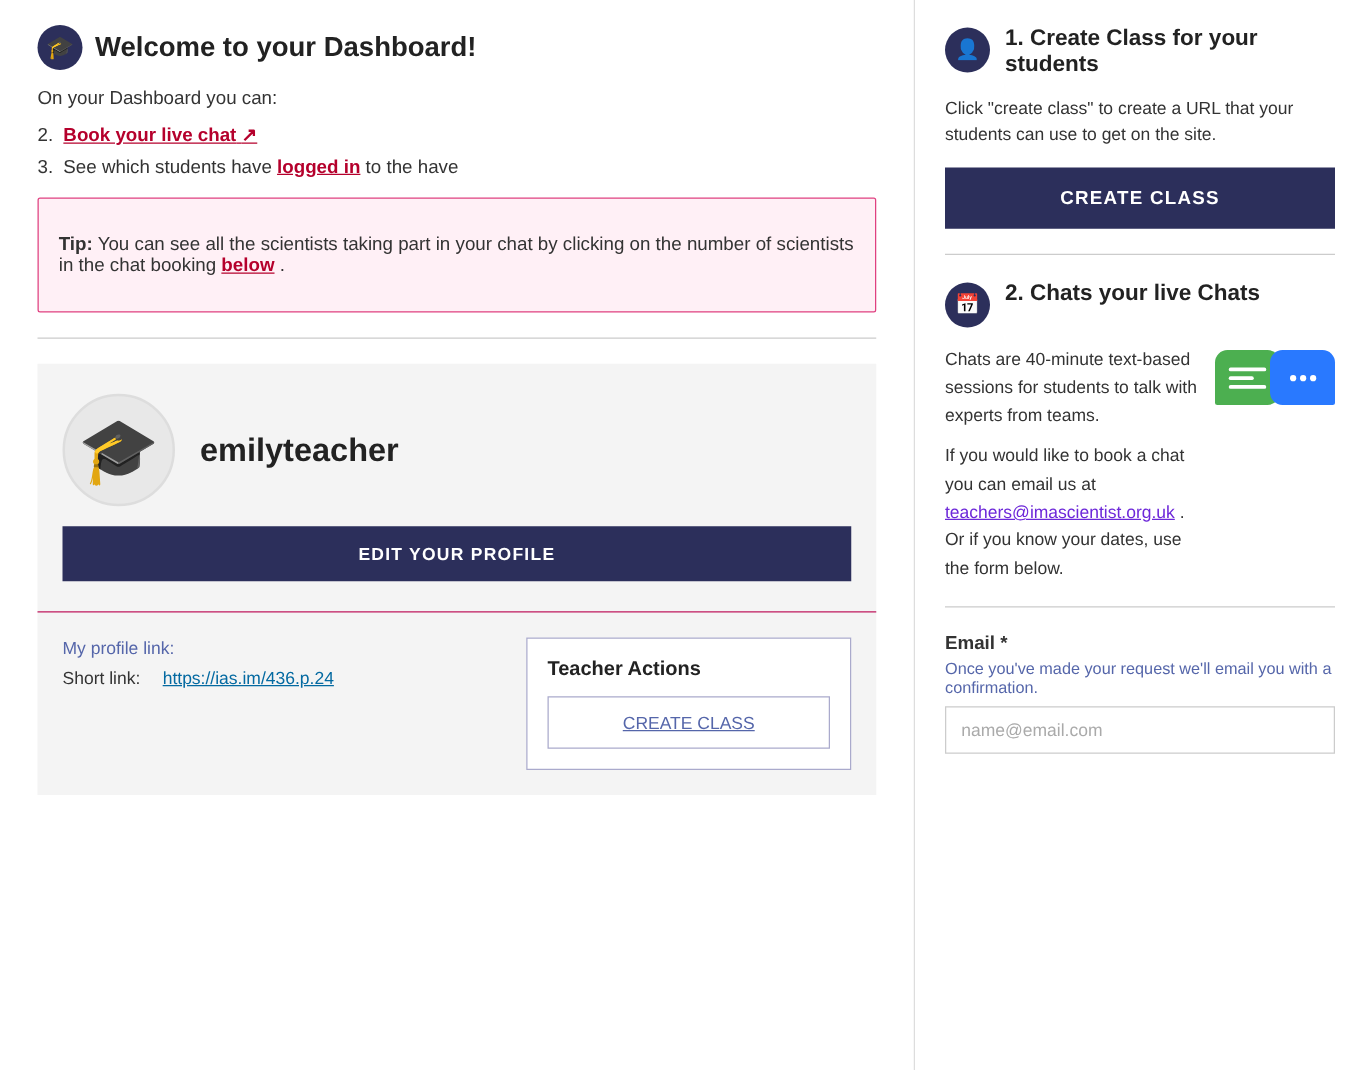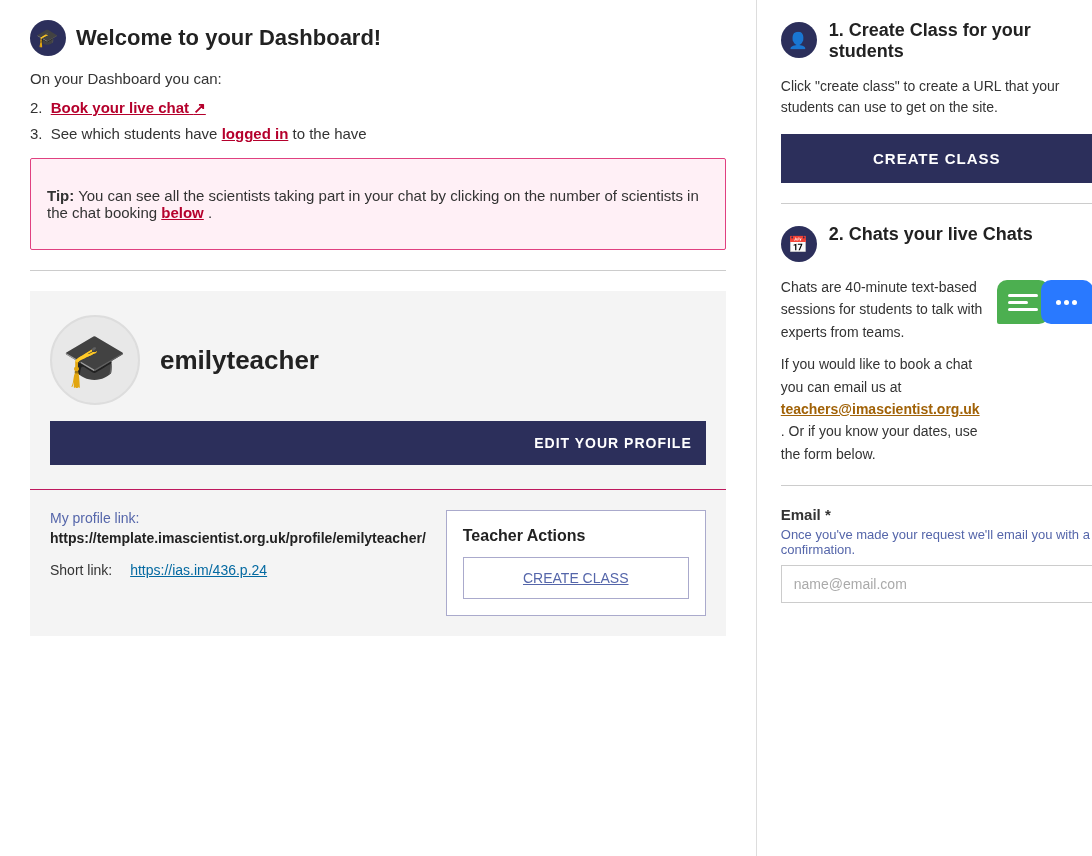--- a/index.html
+++ b/index.html
@@ -116,21 +116,21 @@
     .username {
       font-size: 26px;
       font-weight: bold;
       color: #222;
     }
     .edit-profile-btn {
       display: block;
       width: 100%;
       background: #2c2f5b;
       color: white;
-      text-align: right;
+      text-align: center;
       padding: 14px;
       font-size: 14px;
       font-weight: bold;
       letter-spacing: 1px;
       border: none;
       cursor: pointer;
       text-transform: uppercase;
     }
     
     .lower-section {
@@ -255,23 +255,22 @@
       gap: 10px;
       margin-bottom: 14px;
     }
     .chat-text-block {
       flex: 1;
       font-size: 14px;
       color: #333;
       line-height: 1.6;
     }
     .chat-text-block a {
-      color: #a16207;
+      color: #6d28d9;
       text-decoration: underline;
-      font-weight: bold;
     }
     
     .chat-bubbles {
       display: flex;
       align-items: flex-end;
       gap: -4px;
       margin-top: 4px;
       flex-shrink: 0;
     }
     .bubble-green {
@@ -392,21 +391,20 @@
         </div>
         <span class="username">emilyteacher</span>
       </div>
       <button class="edit-profile-btn">EDIT YOUR PROFILE</button>
     </div>
 
     <div class="lower-section">
       <div class="lower-inner">
         <div class="profile-links">
           <p class="profile-link-label">My profile link:</p>
-          <p class="profile-link-url">https://template.imascientist.org.uk/profile/emilyteacher/</p>
           <p class="short-link-label">
             <span>Short link:</span>
             <a class="short-link-url">https://ias.im/436.p.24</a>
           </p>
         </div>
         <div class="teacher-actions-box">
           <p class="teacher-actions-title">Teacher Actions</p>
           <button class="create-class-outline-btn">CREATE CLASS</button>
         </div>
       </div>

